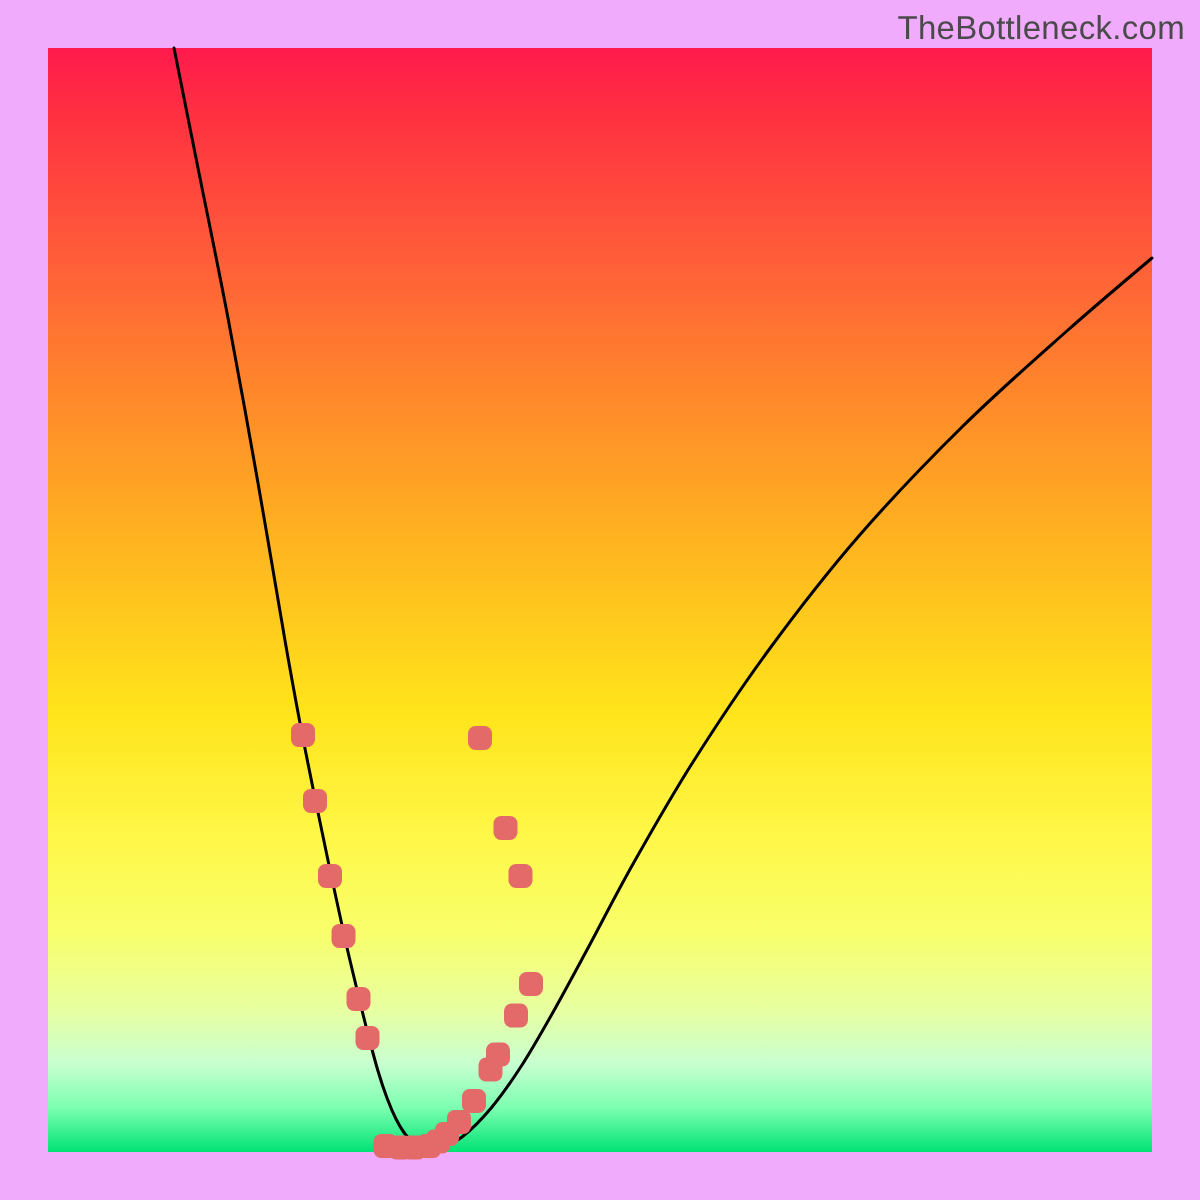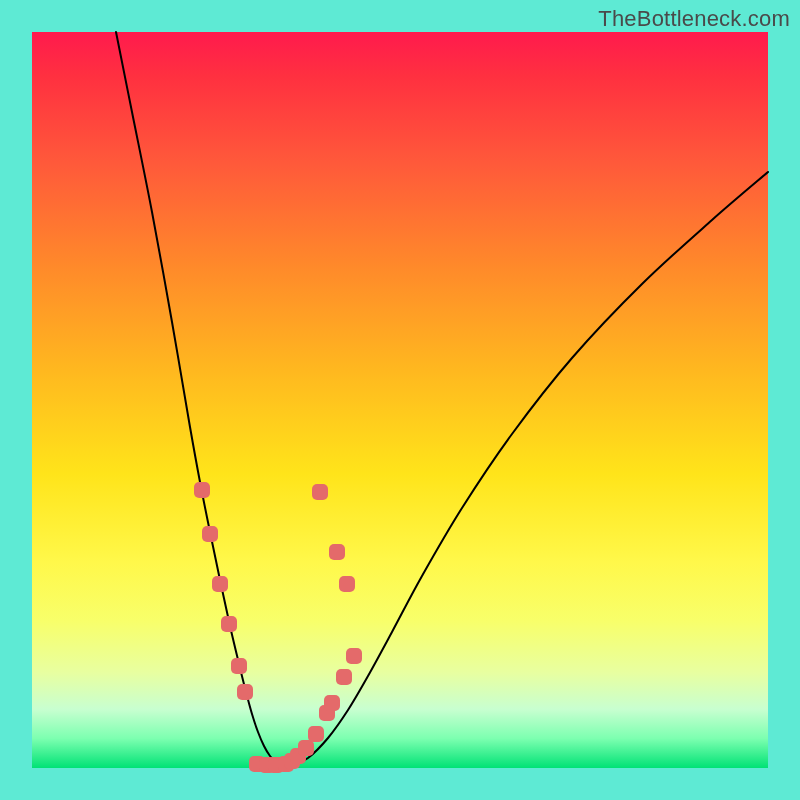--- a/index.html
+++ b/index.html
@@ -10,21 +10,21 @@
     background: #000;
     overflow: hidden;
     font-family: Arial, Helvetica, sans-serif;
   }
   .frame {
     position: absolute;
     top: 0;
     left: 0;
     width: 800px;
     height: 800px;
-    background: #5eead4;
+    background: #f0abfc;
   }
   .plot {
     position: absolute;
     top: 32px;
     left: 32px;
     width: 736px;
     height: 736px;
     background: linear-gradient(to bottom,
       #ff1a4d 0%,
       #ff3040 6%,

